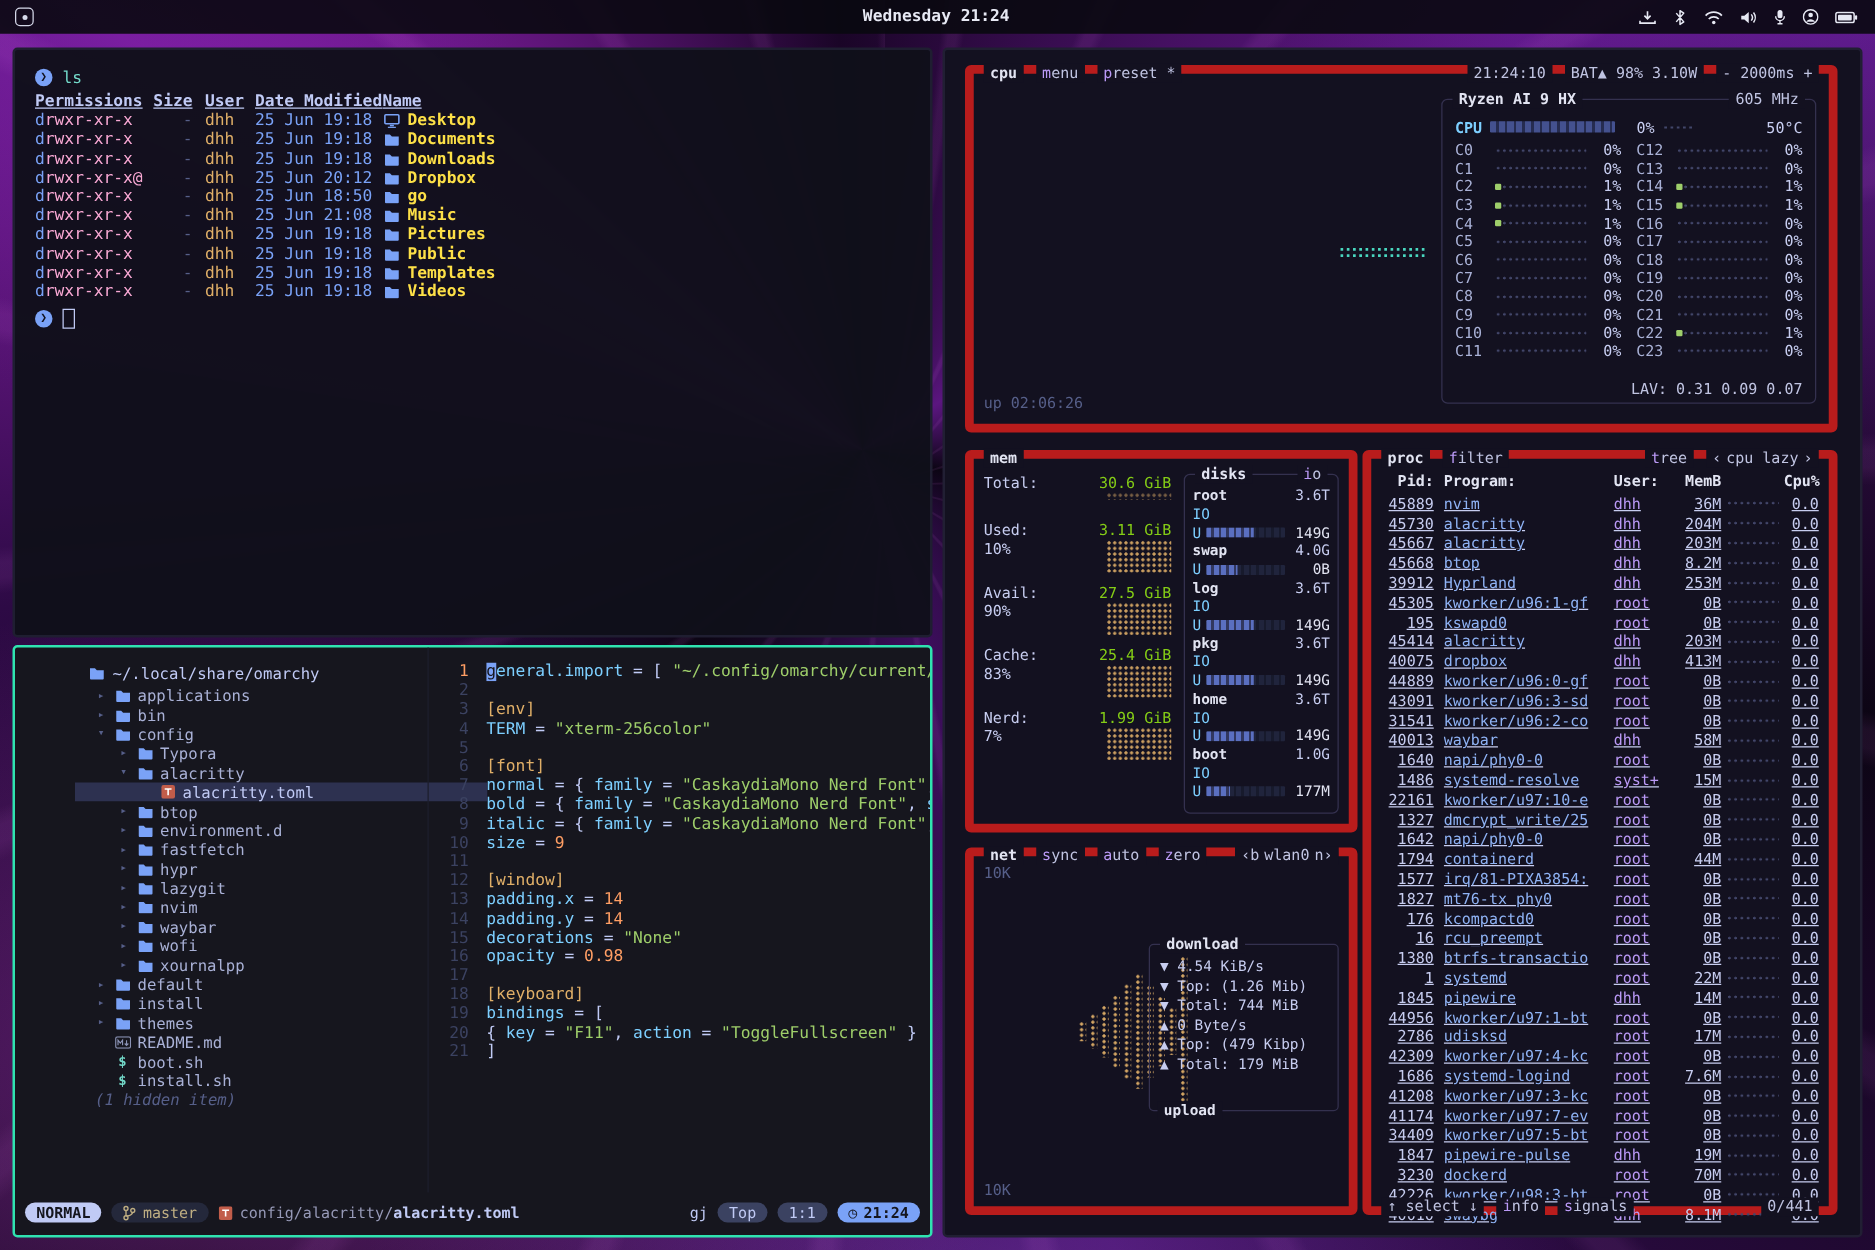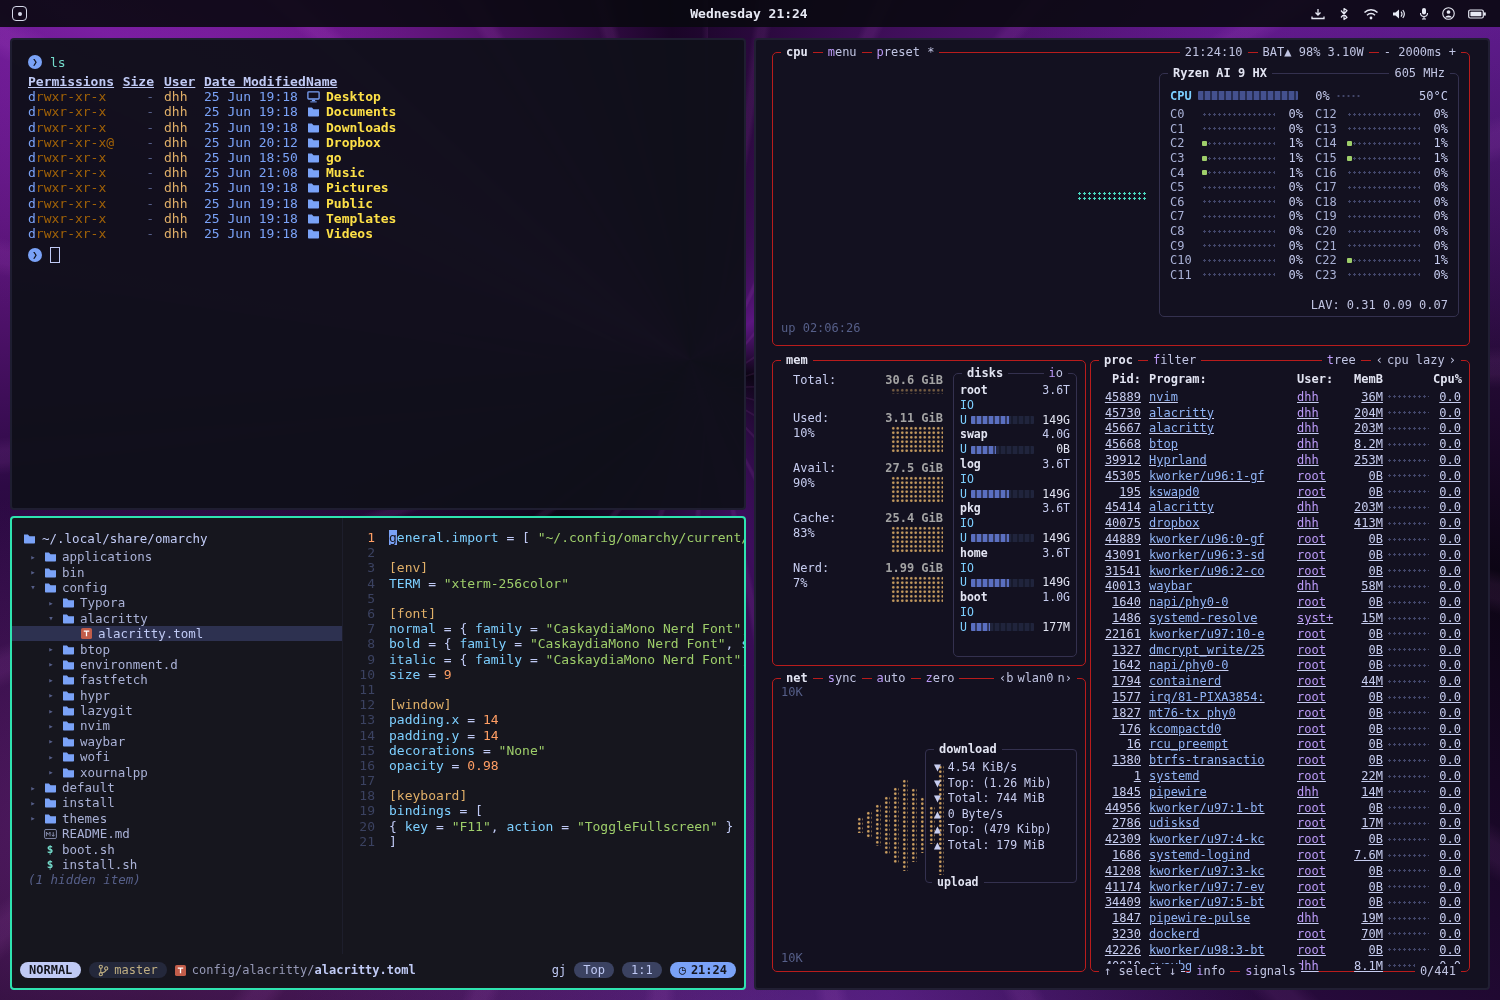--- a/index.html
+++ b/index.html
@@ -27,37 +27,37 @@
   
   .win{position:absolute;border-radius:4px;box-sizing:border-box;}
   
   .win-ls{left:10px;top:38px;width:736px;height:472px;background:rgba(15,15,26,.97);border:2px solid #1f1e31;padding:14px 0 0 16px;color:#c0caf5;font-size:13px;}
   .prompt-line{display:flex;align-items:center;gap:8px;height:16px;margin-bottom:4px;}
   .prompt-icon{width:14px;height:14px;border-radius:50%;background:#7aa2f7;color:#10111c;font-size:9px;display:inline-flex;align-items:center;justify-content:center;font-weight:bold;}
   .cmd{color:#73daca;}
   .cursor-block{width:8px;height:14px;border:1px solid #c0caf5;display:inline-block;}
   .ls-header,.ls-row{display:flex;align-items:center;height:15.2px;}
   .ls-header span{font-weight:bold;text-decoration:underline;color:#c0caf5;}
-  .c-perm{width:92px;display:inline-block;color:#a16207;}
+  .c-perm{width:92px;display:inline-block;color:#f9a8d4;}
   .ls-row .c-perm::first-letter{color:#7aa2f7;}
   .c-size{width:34px;text-align:right;padding-right:10px;}
   .ls-row .c-size{color:#565f89;}
   .c-user{width:40px;}
   .ls-row .c-user{color:#e0af68;}
   .c-date{width:102px;}
   .ls-row .c-date{color:#7aa2f7;}
   .c-name{flex:1;display:flex;align-items:center;gap:6px;}
   .ls-row .nm{color:#fde047;font-weight:bold;}
   .fic{display:inline-flex;align-items:center;width:14px;justify-content:center;}
   .ic-desktop{display:none;}
   .ls-row[data-icon="desktop"] .ic-desktop{display:inline-block;}
   .ls-bottom{margin-top:6px;}
   
   .win-nvim{left:10px;top:516px;width:736px;height:474px;background:#16161e;border:2px solid #2fe3b0;color:#a9b1d6;}
-  .nv-tree{position:absolute;left:0;top:0;bottom:44px;width:330px;padding-top:12px;overflow:hidden;font-size:12.5px;}
+  .nv-tree{position:absolute;left:0;top:0;bottom:44px;width:330px;padding-top:12px;overflow:hidden;font-size:12.5px;padding-left:48px;}
   .tree-root{display:flex;align-items:center;gap:6px;padding-left:10px;height:16px;color:#c0caf5;margin-bottom:3px;}
   .tree-item{display:flex;align-items:center;gap:5px;height:15.4px;cursor:default;}
   .tree-item[data-depth="1"]{padding-left:16px;}
   .tree-item[data-depth="2"]{padding-left:34px;}
   .tree-item[data-depth="3"]{padding-left:52px;}
   .tree-item[data-selected="true"]{background:#2d3150;color:#c0caf5;}
   .chev{width:10px;color:#565f89;font-size:9px;display:inline-flex;justify-content:center;}
   .ch-o{display:none;}
   .tree-item[data-state="open"] .ch-o{display:inline;}
   .tree-item[data-type="toml"] .chev,.tree-item[data-type="md"] .chev,.tree-item[data-type="sh"] .chev{visibility:hidden;}
@@ -82,21 +82,21 @@
   .sl-branch{background:#24283b;color:#bfae82;padding:1px 9px;border-radius:8px;display:inline-flex;align-items:center;gap:5px;}
   .sl-file{display:inline-flex;align-items:center;gap:6px;}
   .sl-path{color:#9699b7;}
   .sl-fname{color:#c0caf5;font-weight:bold;}
   .sl-spacer{flex:1;}
   .sl-keys{color:#c0caf5;}
   .sl-pill{background:#3b4261;color:#c0caf5;padding:1px 9px;border-radius:8px;}
   .sl-time{background:#7aa2f7;color:#15161e;font-weight:bold;padding:1px 9px;border-radius:8px;display:inline-flex;gap:5px;align-items:center;}
   
   .win-btop{--bb:#131120;left:754px;top:38px;width:736px;height:952px;background:var(--bb);border:2px solid #211f33;color:#c7cdf0;font-size:12px;}
-  .bx{position:absolute;border:1px solid #b91c1c;border-radius:5px;box-sizing:border-box;}
+  .bx{position:absolute;border:7px solid #b91c1c;border-radius:5px;box-sizing:border-box;}
   .bx-title-row{position:absolute;top:-8px;left:8px;right:8px;display:flex;align-items:center;gap:10px;height:15px;line-height:15px;font-size:12px;white-space:nowrap;}
   .bx-title{background:var(--bb);padding:0 5px;color:#e2e4f2;font-weight:bold;}
   .bx-opt{background:var(--bb);padding:0 5px;color:#c0c4e2;display:inline-block;}
   .bx-opt::first-letter{color:#bb9af7;}
   .bx-info{background:var(--bb);padding:0 5px;color:#c0c4e2;display:inline-flex;gap:4px;}
   .bx-flex{flex:1;}
   .cpu-box{left:16px;top:12px;width:698px;height:294px;}
   .cpu-graph-area{position:absolute;left:8px;top:8px;right:322px;bottom:8px;}
   .squiggle{position:absolute;right:0;top:130px;width:70px;height:11px;
     background-image:radial-gradient(circle,#49d8c0 1px,transparent 1.3px);background-size:5px 5px;}
@@ -113,26 +113,26 @@
   .ry-temp{margin-left:auto;}
   .cores{display:grid;grid-template-rows:repeat(12,14.6px);grid-auto-flow:column;column-gap:12px;margin-top:4px;}
   .core-row{display:flex;align-items:center;gap:4px;}
   .core-name{width:28px;color:#a9b1d6;}
   .dotmeter{flex:1;height:9px;position:relative;
     background-image:radial-gradient(circle,#42466a 1px,transparent 1.2px);background-size:5px 9px;background-position:0 55%;}
   .core-row[data-pct="1%"] .dotmeter::before{content:"";position:absolute;left:0;top:2px;width:5px;height:5px;background:#9ece6a;border-radius:1px;}
   .core-pct{width:24px;text-align:right;}
   .lav{position:absolute;right:10px;bottom:4px;color:#c0c4e2;}
   .mem-box{left:16px;top:320px;width:314px;height:306px;}
-  .mem-cols{display:flex;height:100%;padding:12px 8px 8px;box-sizing:border-box;margin-left:12px;}
+  .mem-cols{display:flex;height:100%;padding:12px 8px 8px;box-sizing:border-box;}
   .mem-stats{width:150px;flex:none;}
   .mstat{margin-bottom:9px;}
   .mline{display:flex;justify-content:space-between;height:15px;}
   .mlabel{color:#c7cdf0;}
-  .mval{color:#a3a3a3;font-weight:bold;}
+  .mval{color:#84cc16;}
   .mline2{display:flex;justify-content:space-between;align-items:flex-start;min-height:14px;}
   .mpct{color:#c7cdf0;}
   .mgraph{width:52px;height:26px;background-image:radial-gradient(circle,rgba(224,175,104,.9) 1.1px,transparent 1.4px);background-size:4.5px 4.5px;}
   .mstat[data-kind="total"] .mgraph{height:6px;opacity:.55;}
   .disks-box{flex:1;margin-left:10px;border:1px solid #34314f;border-radius:5px;position:relative;padding:9px 6px 4px;font-size:11.5px;line-height:14.8px;box-sizing:border-box;}
   .dl1{display:flex;justify-content:space-between;}
   .dname{color:#e2e4f2;font-weight:bold;}
   .dsize{color:#c7cdf0;}
   .dio{color:#7dcfff;}
   .dl3{display:flex;align-items:center;gap:4px;}

